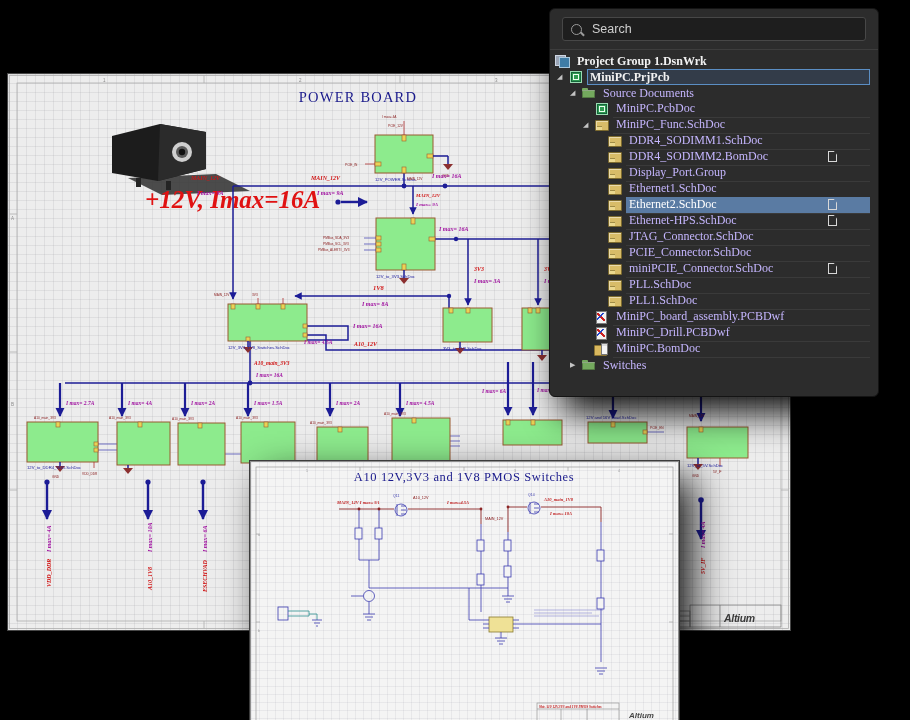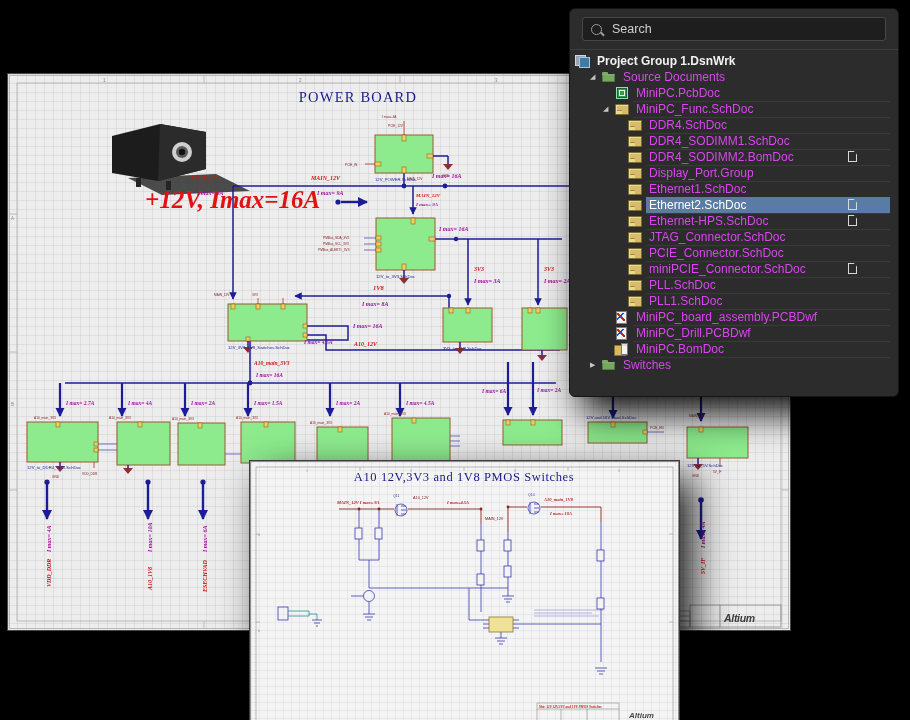--- a/index.html
+++ b/index.html
@@ -49,37 +49,37 @@
   .fq{fill:#3b3bb0;font:400 3.5px "Liberation Sans",sans-serif;}
   .ftb{fill:#c01818;font-family:"Liberation Serif",serif;font-style:italic;font-weight:700;font-size:3.5px;}
   .falt{font-family:"Liberation Sans",sans-serif;font-style:italic;font-weight:800;font-size:8px;fill:#474747;}
   .ftick{fill:#999;font:400 3.5px "Liberation Sans",sans-serif;}
   .fw{stroke:#8b2525;stroke-width:.9;fill:none;}
   .fn{stroke:#3b3bb0;stroke-width:.8;fill:none;}
   .fres{stroke:#3b3bb0;stroke-width:.8;fill:#f4f4f4;}
   .rdot{fill:#8b2525;}
 
   
-  .panel{position:absolute;left:569px;top:8px;width:330px;height:389px;z-index:3;box-sizing:border-box;
+  .panel{position:absolute;left:549px;top:8px;width:330px;height:389px;z-index:3;box-sizing:border-box;
     background:#2c2c2c;border:1px solid #141414;border-radius:6px;
     box-shadow:12px 16px 36px rgba(0,0,0,.95);}
   .searchwrap{display:flex;align-items:center;gap:8px;margin:8px 12px;height:24px;
     background:#1e1e1e;border:1px solid #474747;border-radius:3px;padding:0 8px;box-sizing:border-box;}
   .sicon{width:9px;height:9px;border:1.6px solid #9a9a9a;border-radius:50%;position:relative;flex:none;}
   .sicon::after{content:"";position:absolute;width:5px;height:1.6px;background:#9a9a9a;transform:rotate(45deg);right:-4px;bottom:-1px;}
   .searchwrap input{background:transparent;border:none;outline:none;color:#d8d8d8;font-size:12.5px;font-family:"Liberation Sans",sans-serif;width:100%;}
   .searchwrap input::placeholder{color:#cfcfcf;opacity:1;}
   .tree{border-top:1px solid #3d3d3d;padding-top:3px;}
   .row{display:flex;align-items:center;height:16px;padding-left:calc(var(--i)*13px - 6px);}
   .row.r0{padding-left:5px;}
   .tw{width:11px;flex:none;font-size:7px;color:#c4c4c4;line-height:16px;}
-  .rowline{flex:1;display:flex;align-items:center;min-width:0;margin-right:8px;height:100%;}
+  .rowline{flex:1;display:flex;align-items:center;min-width:0;margin-right:8px;height:100%;font-family:Liberation Serif, serif;}
   .sep .rowline{border-bottom:1px solid #3a3a3a;}
   .rowbody{flex:1;display:flex;align-items:center;height:14px;padding:0 2px;min-width:0;border:1px solid transparent;}
-  .lbl{font-size:12px;color:#d946ef;white-space:nowrap;}
+  .lbl{font-size:12px;color:#c4b5fd;white-space:nowrap;}
   .b .lbl{font-weight:bold;color:#f2f2f2;}
   .focused .rowbody{border:1px solid #5b8ec4;background:#333c49;}
   .selected .rowbody{background:#5a7ba3;}
   .selected .lbl{color:#fff;}
   .badge{margin-left:auto;margin-right:30px;width:7px;height:9px;border:1px solid #d8d8d8;flex:none;
     clip-path:polygon(0 0,64% 0,100% 32%,100% 100%,0 100%);}
 
   
   .ic{position:relative;width:15px;height:12px;flex:none;margin-right:4px;}
   .ic::before,.ic::after{content:"";position:absolute;}
@@ -456,20 +456,29 @@
 
     <div class="row r0 b">
       <span class="ic ic-dsn"></span>
       <div class="rowline">
           <div class="rowbody">
             <span class="lbl">Project Group 1.DsnWrk</span>
           </div>
         </div>
     </div>
 
+    <div class="row b focused" style="--i:1">
+      <span class="tw">◢</span>
+      <span class="ic ic-chip"></span>
+      <div class="rowline">
+          <div class="rowbody">
+            <span class="lbl">MiniPC.PrjPcb</span>
+          </div>
+        </div>
+    </div>
 
     <div class="row" style="--i:2">
       <span class="tw">◢</span>
       <span class="ic ic-fold ic-fg"></span>
       <div class="rowline">
           <div class="rowbody">
             <span class="lbl">Source Documents</span>
           </div>
         </div>
     </div>
@@ -487,29 +496,20 @@
     <div class="row sep" style="--i:3">
       <span class="tw">◢</span>
       <span class="ic ic-sch"></span>
       <div class="rowline">
           <div class="rowbody">
             <span class="lbl">MiniPC_Func.SchDoc</span>
           </div>
         </div>
     </div>
 
-    <div class="row sep" style="--i:4">
-      <span class="tw"></span>
-      <span class="ic ic-sch"></span>
-      <div class="rowline">
-          <div class="rowbody">
-            <span class="lbl">DDR4.SchDoc</span>
-          </div>
-        </div>
-    </div>
 
     <div class="row sep" style="--i:4">
       <span class="tw"></span>
       <span class="ic ic-sch"></span>
       <div class="rowline">
           <div class="rowbody">
             <span class="lbl">DDR4_SODIMM1.SchDoc</span>
           </div>
         </div>
     </div>

